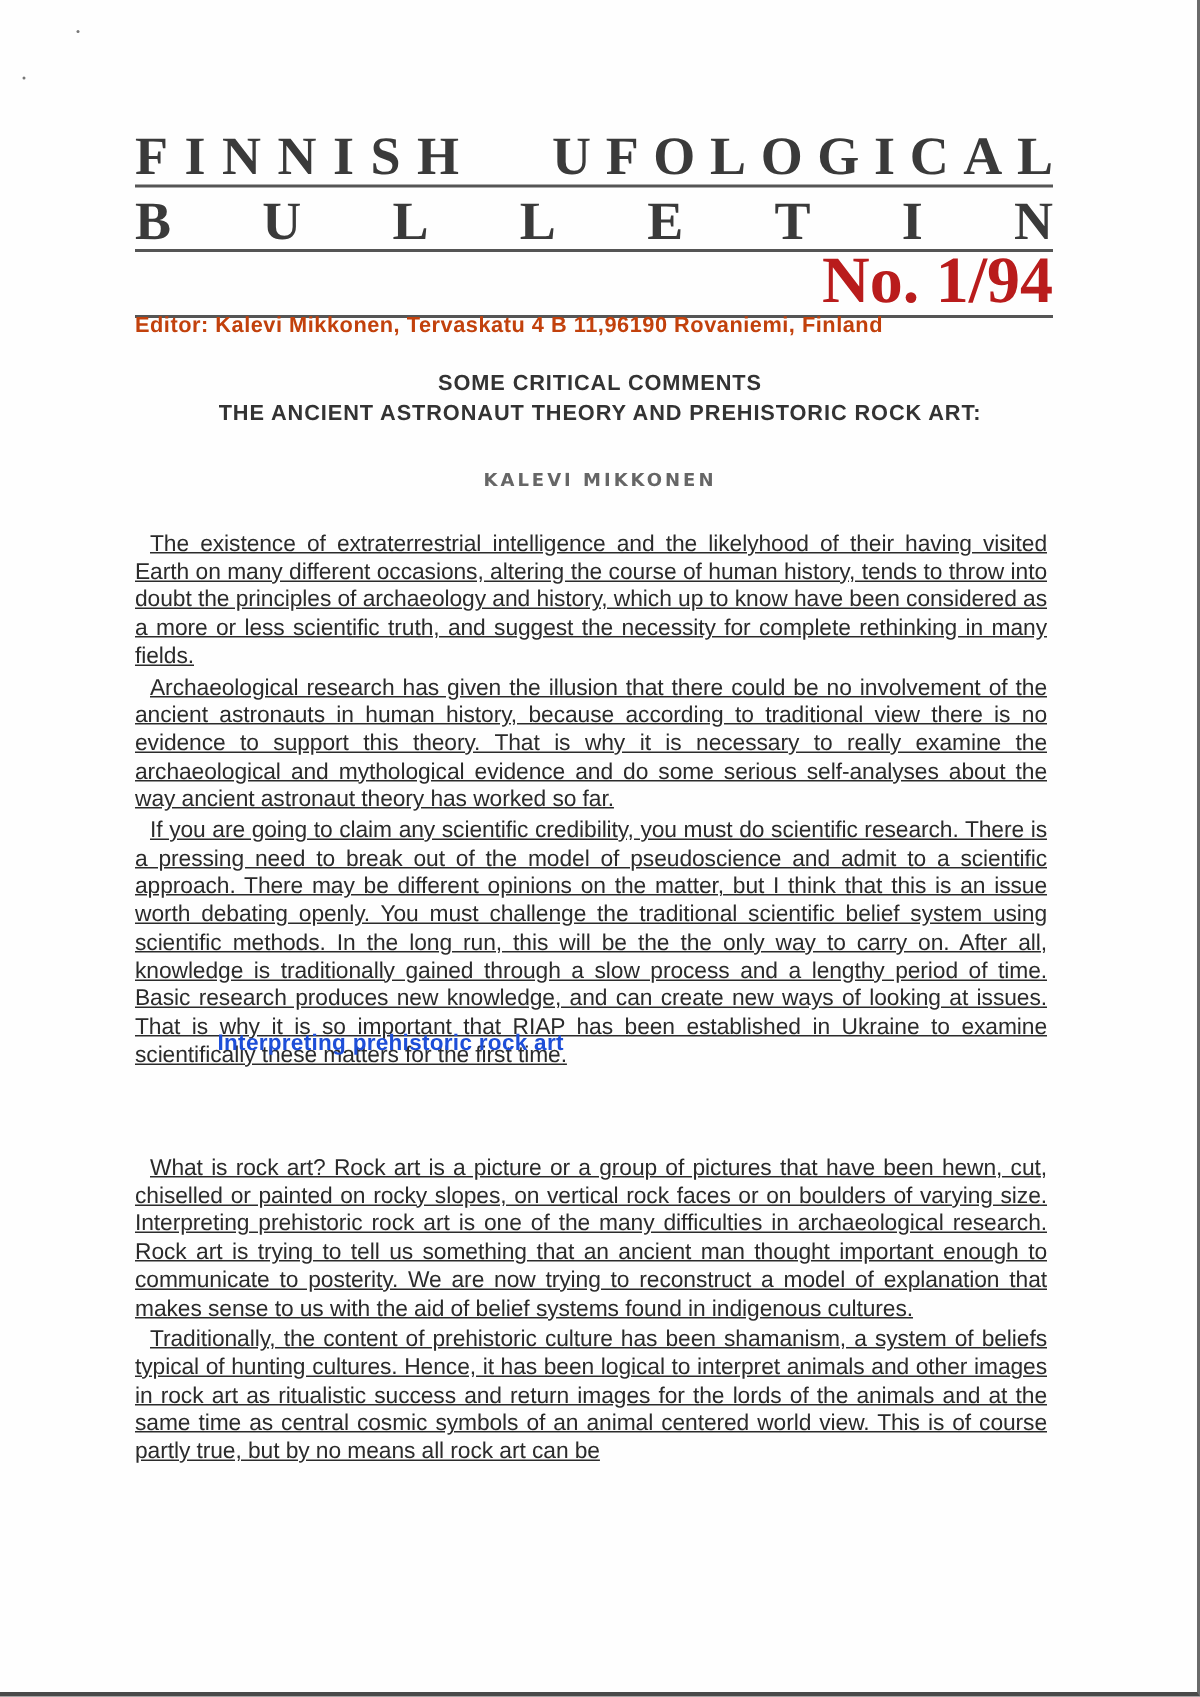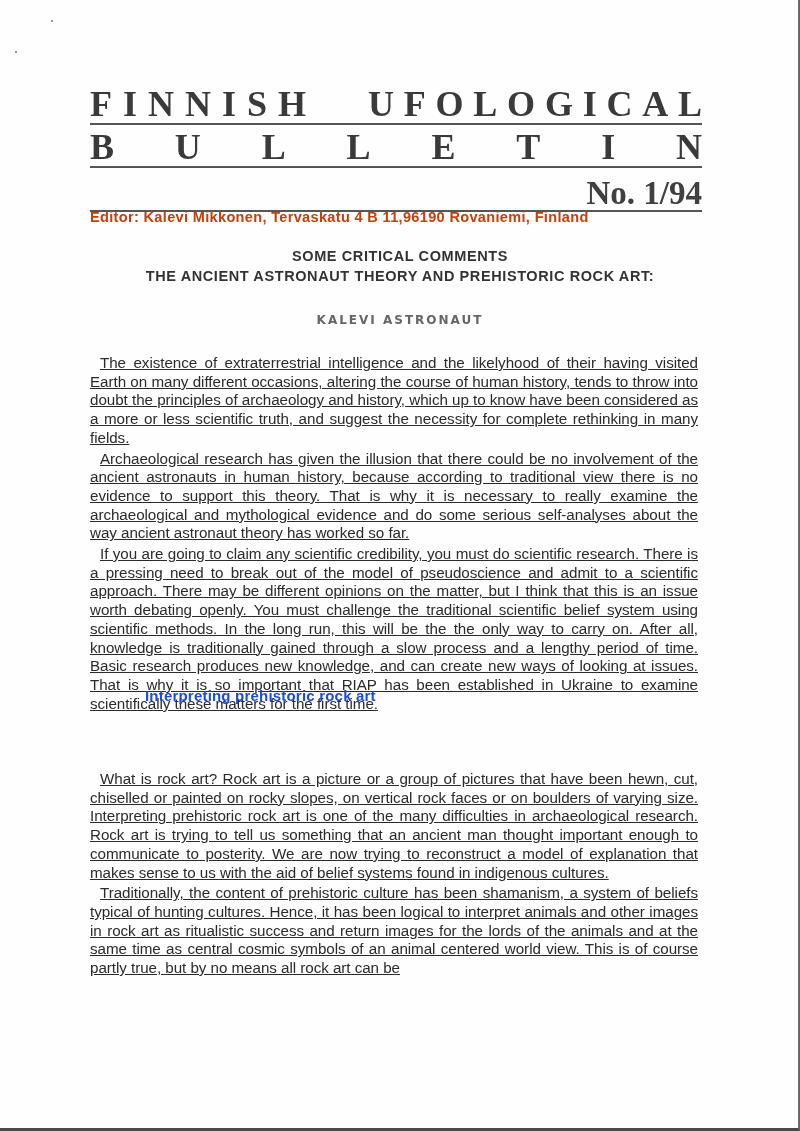--- a/index.html
+++ b/index.html
@@ -64,22 +64,22 @@
       height: 42px;
       border-bottom: 2px solid #555;
       position: relative;
     }
     .mast-issue {
       position: absolute;
       right: 0;
       bottom: -2px;
       font-family: "Liberation Serif", "DejaVu Serif", serif;
       font-weight: bold;
-      font-size: 33px;
-      color: #404040;
+      font-size: 44px;
+      color: #b91c1c;
     }
     .editor-line {
       position: absolute;
       left: 90px;
       top: 209px;
       width: 612px;
       font-size: 14.5px;
       font-weight: bold;
       color: #c2410c;
       letter-spacing: 0.35px;
@@ -200,21 +200,21 @@
     </div>
   </div>
 
   <div class="editor-line">Editor: Kalevi Mikkonen, Tervaskatu 4 B 11,96190 Rovaniemi, Finland</div>
 
   <div class="article-title">
     <div>SOME CRITICAL COMMENTS</div>
     <div>THE ANCIENT ASTRONAUT THEORY AND PREHISTORIC ROCK ART:</div>
   </div>
 
-  <div class="author">KALEVI ASTRONAUT</div>
+  <div class="author">KALEVI MIKKONEN</div>
 
   <div class="body-text section-1">
     <p>The existence of extraterrestrial intelligence and the likelyhood of their having visited Earth on many different occasions, altering the course of human history, tends to throw into doubt the principles of archaeology and history, which up to know have been considered as a more or less scientific truth, and suggest the necessity for complete rethinking in many fields.</p>
     <p>Archaeological research has given the illusion that there could be no involvement of the ancient astronauts in human history, because according to traditional view there is no evidence to support this theory. That is why it is necessary to really examine the archaeological and mythological evidence and do some serious self-analyses about the way ancient astronaut theory has worked so far.</p>
     <p>If you are going to claim any scientific credibility, you must do scientific research. There is a pressing need to break out of the model of pseudoscience and admit to a scientific approach. There may be different opinions on the matter, but I think that this is an issue worth debating openly. You must challenge the traditional scientific belief system using scientific methods. In the long run, this will be the the only way to carry on. After all, knowledge is traditionally gained through a slow process and a lengthy period of time. Basic research produces new knowledge, and can create new ways of looking at issues. That is why it is so important that RIAP has been established in Ukraine to examine scientifically these matters for the first time.</p>
   </div>
 
   <div class="subheading">Interpreting prehistoric rock art</div>
 
   <div class="body-text section-2">

